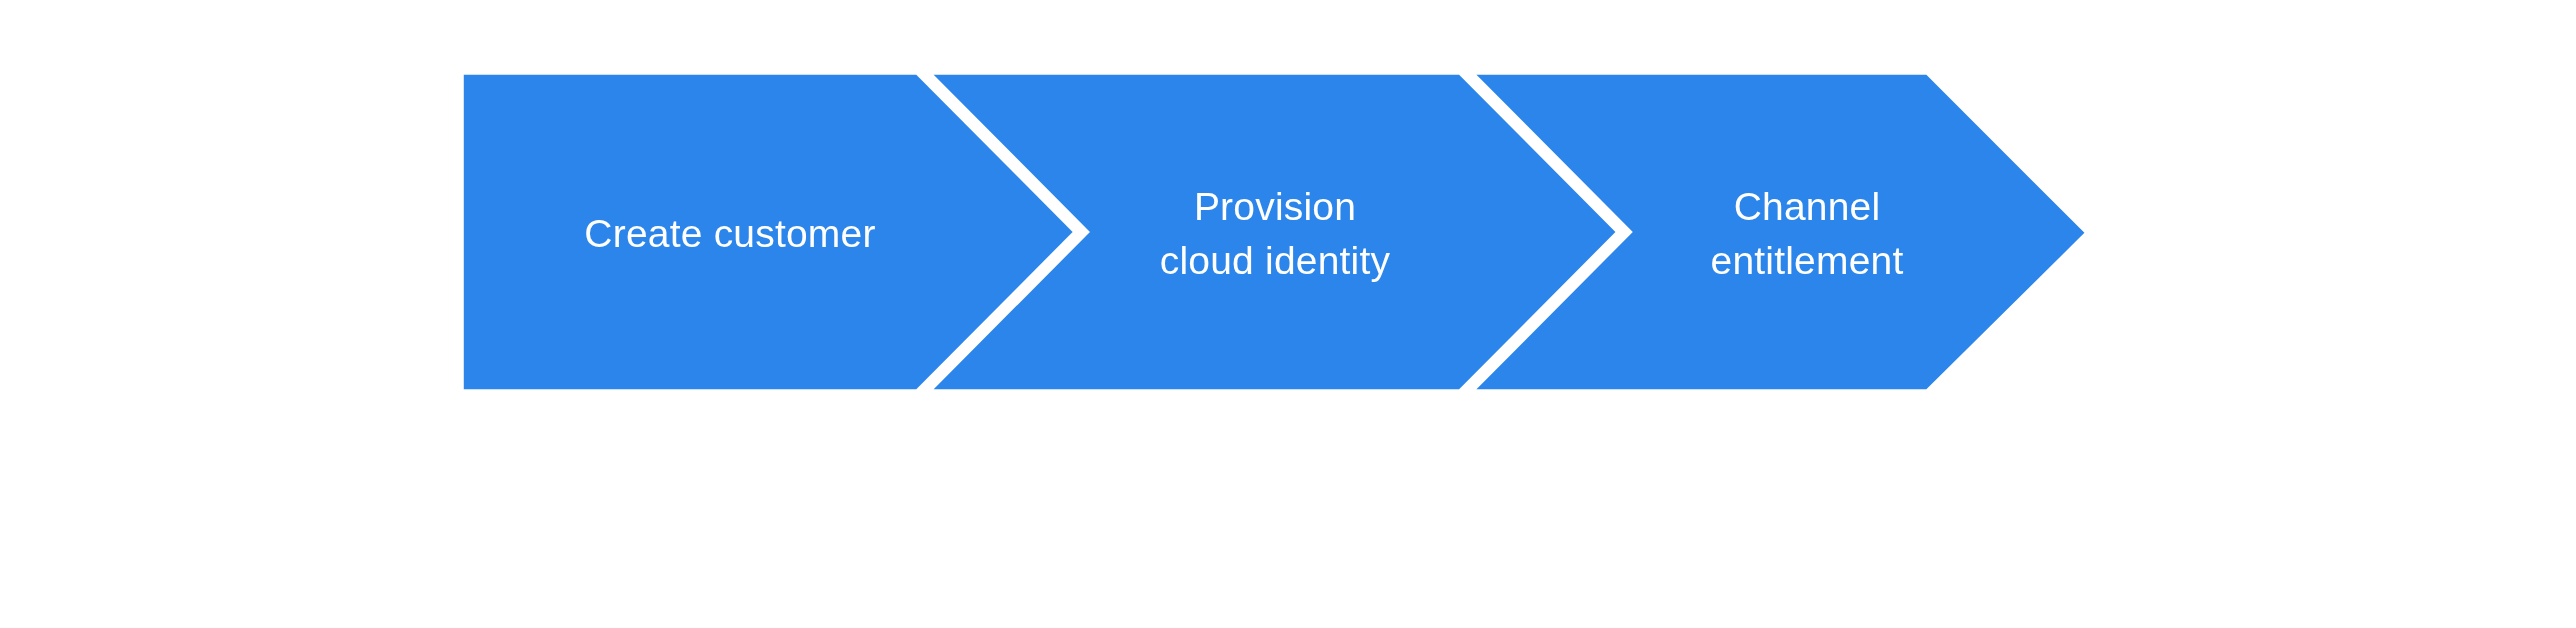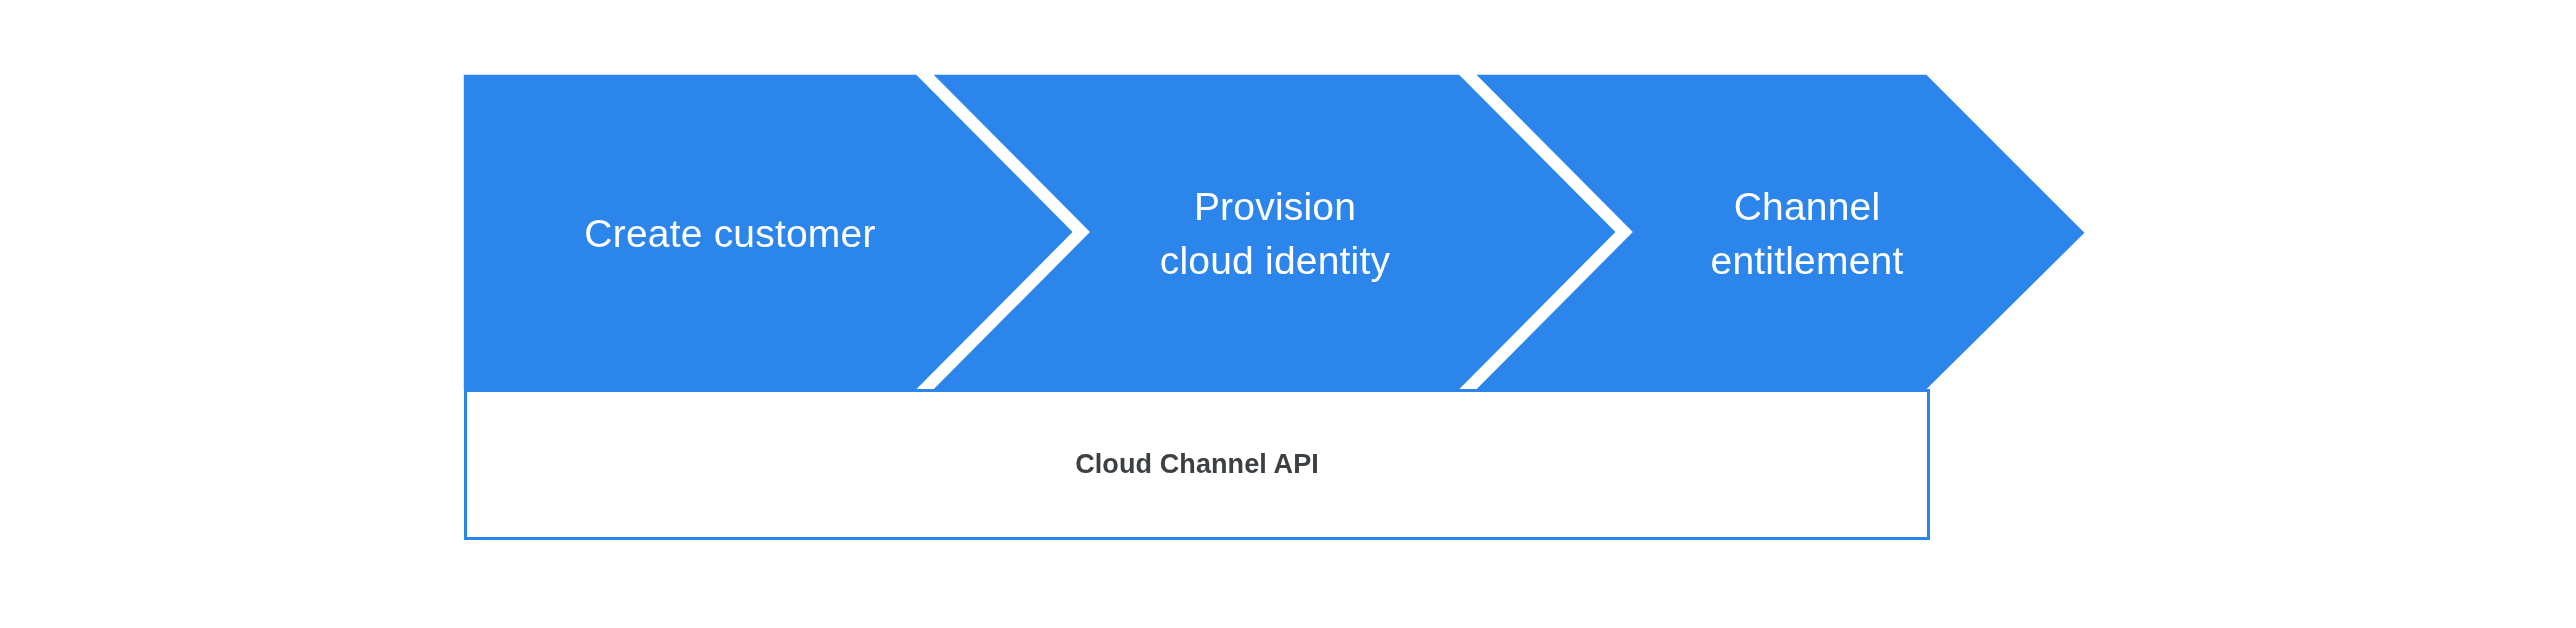--- a/index.html
+++ b/index.html
@@ -113,19 +113,16 @@
     </svg>
 
     <div class="step-label" id="step-label-2">Provision
 cloud identity</div>
 
     <div class="step-label" id="step-label-1">Create customer</div>
 
     <div class="step-label" id="step-label-3">Channel
 entitlement</div>
 
-    <div id="api-bar">
-      <span id="api-bar-label">Cloud Channel API</span>
-    </div>
 
   </div>
 </div>
 
 
 </body></html>

